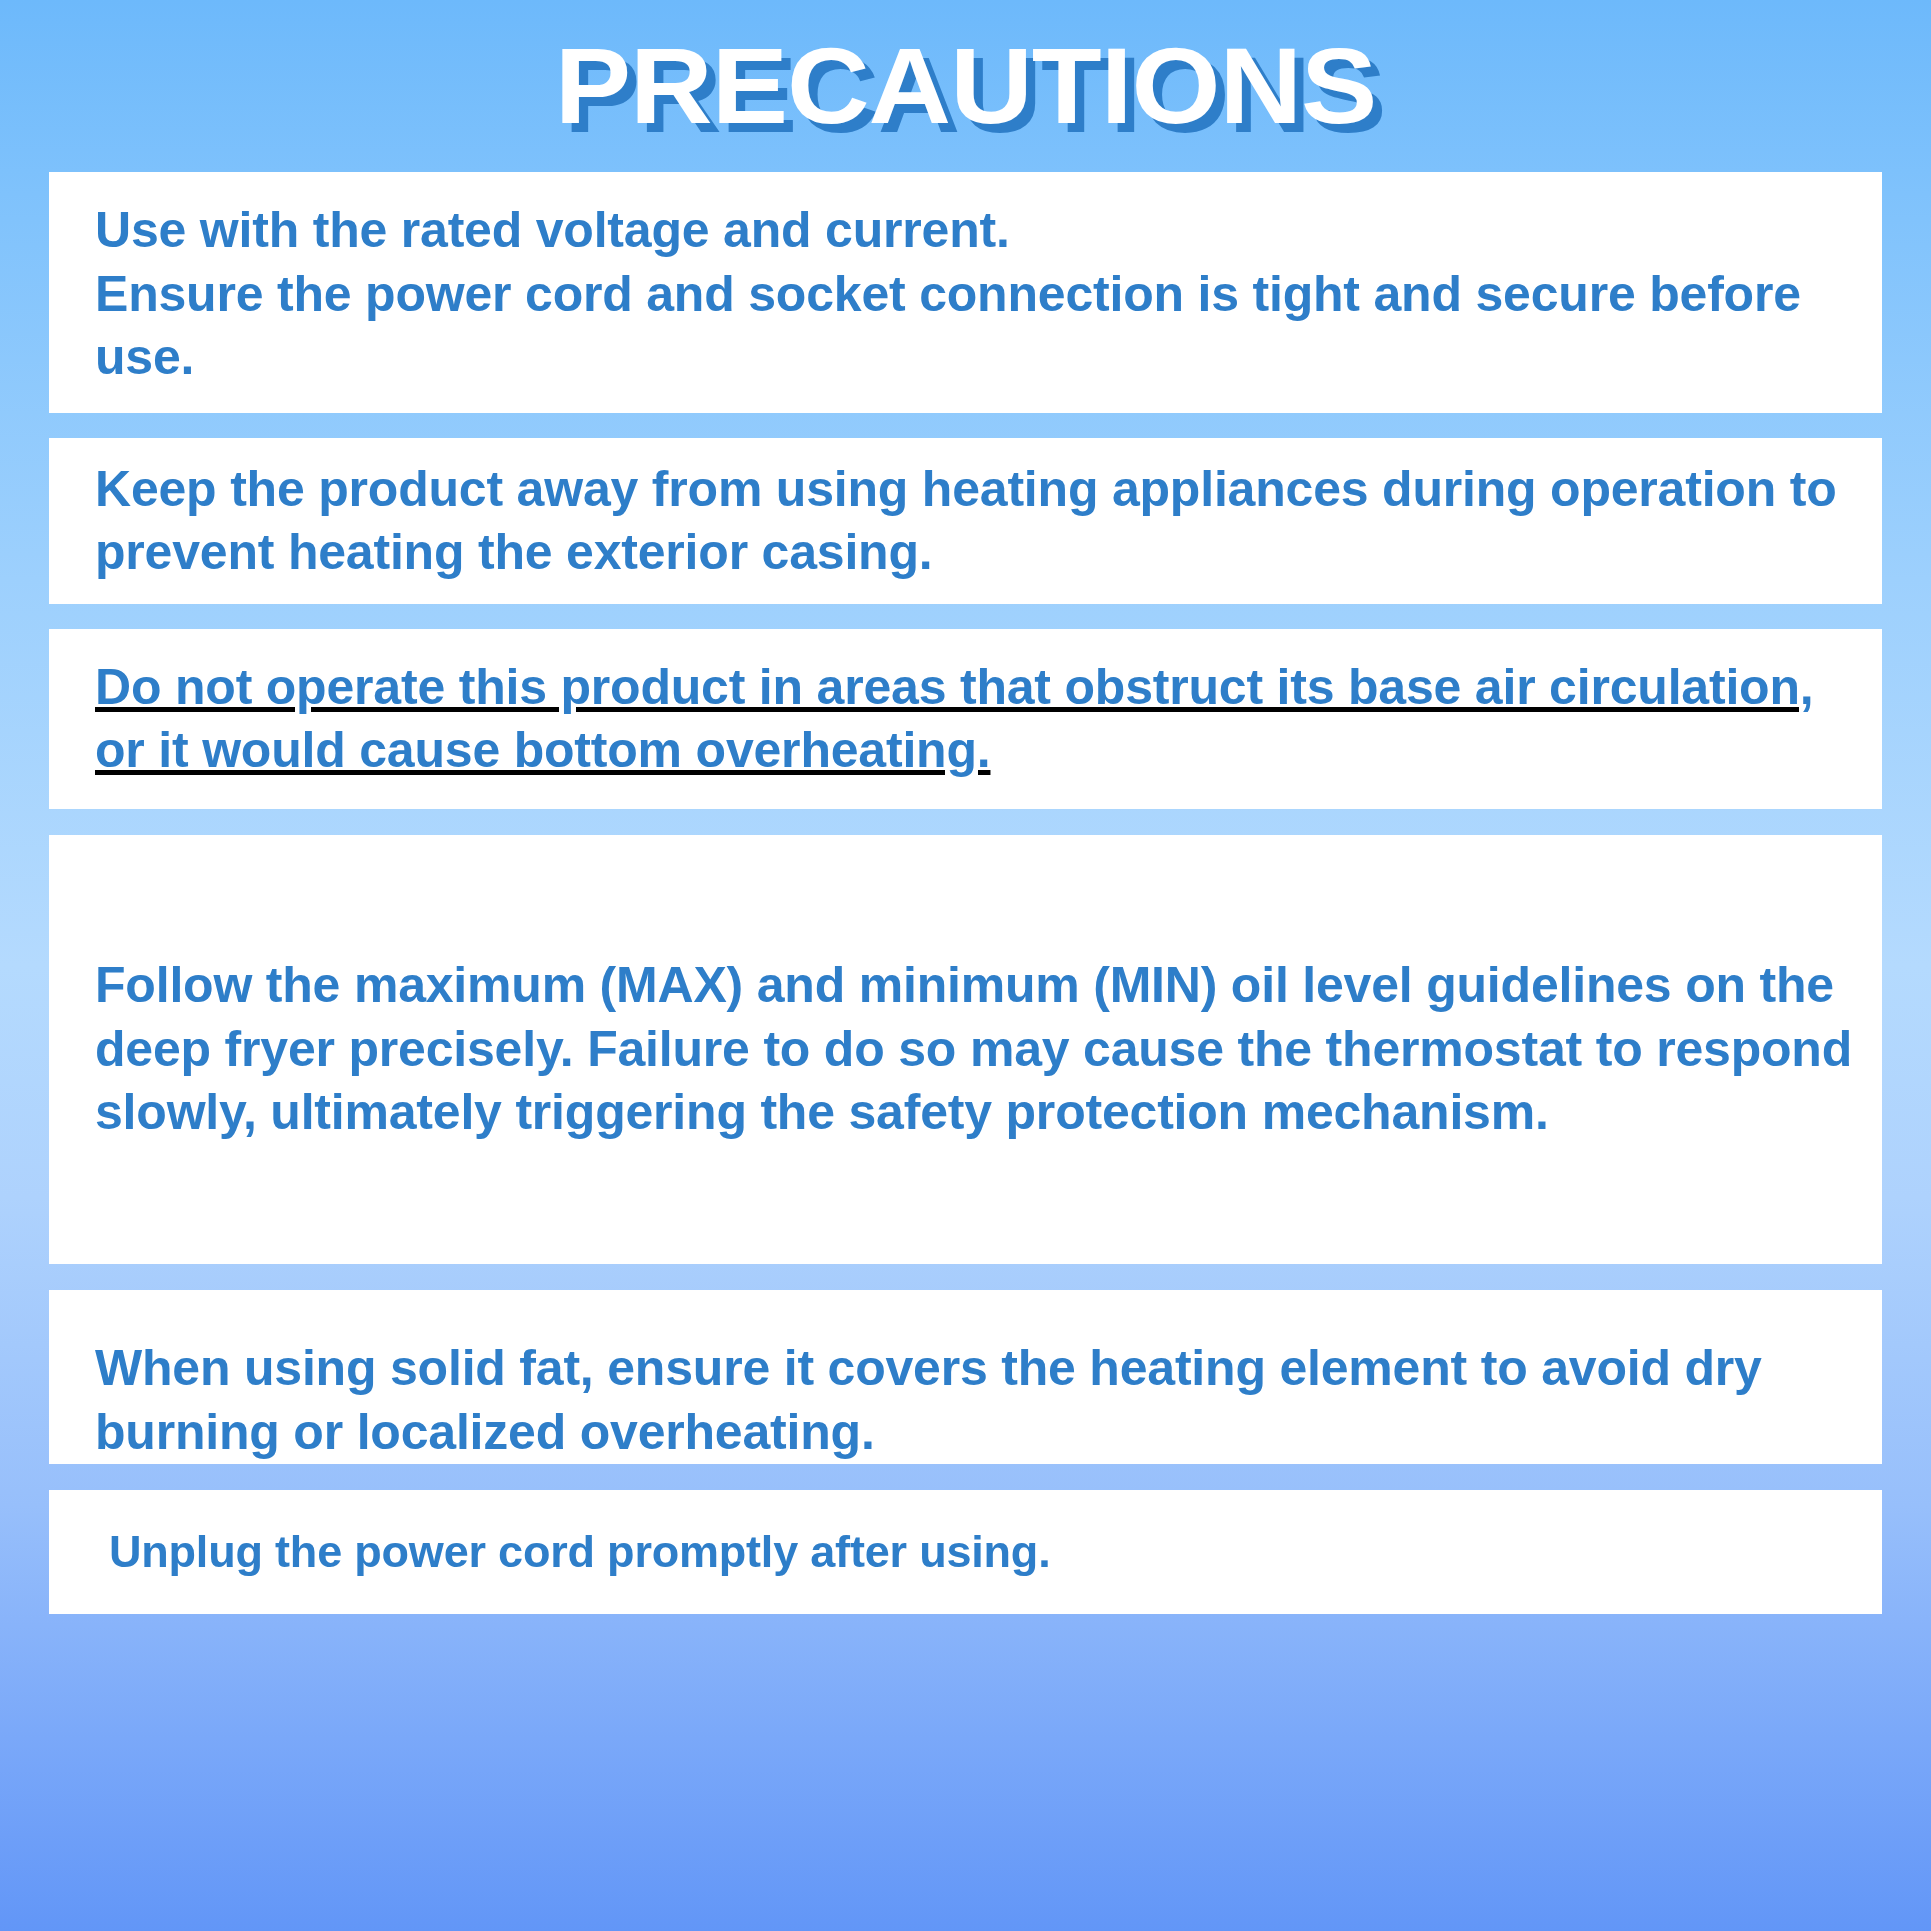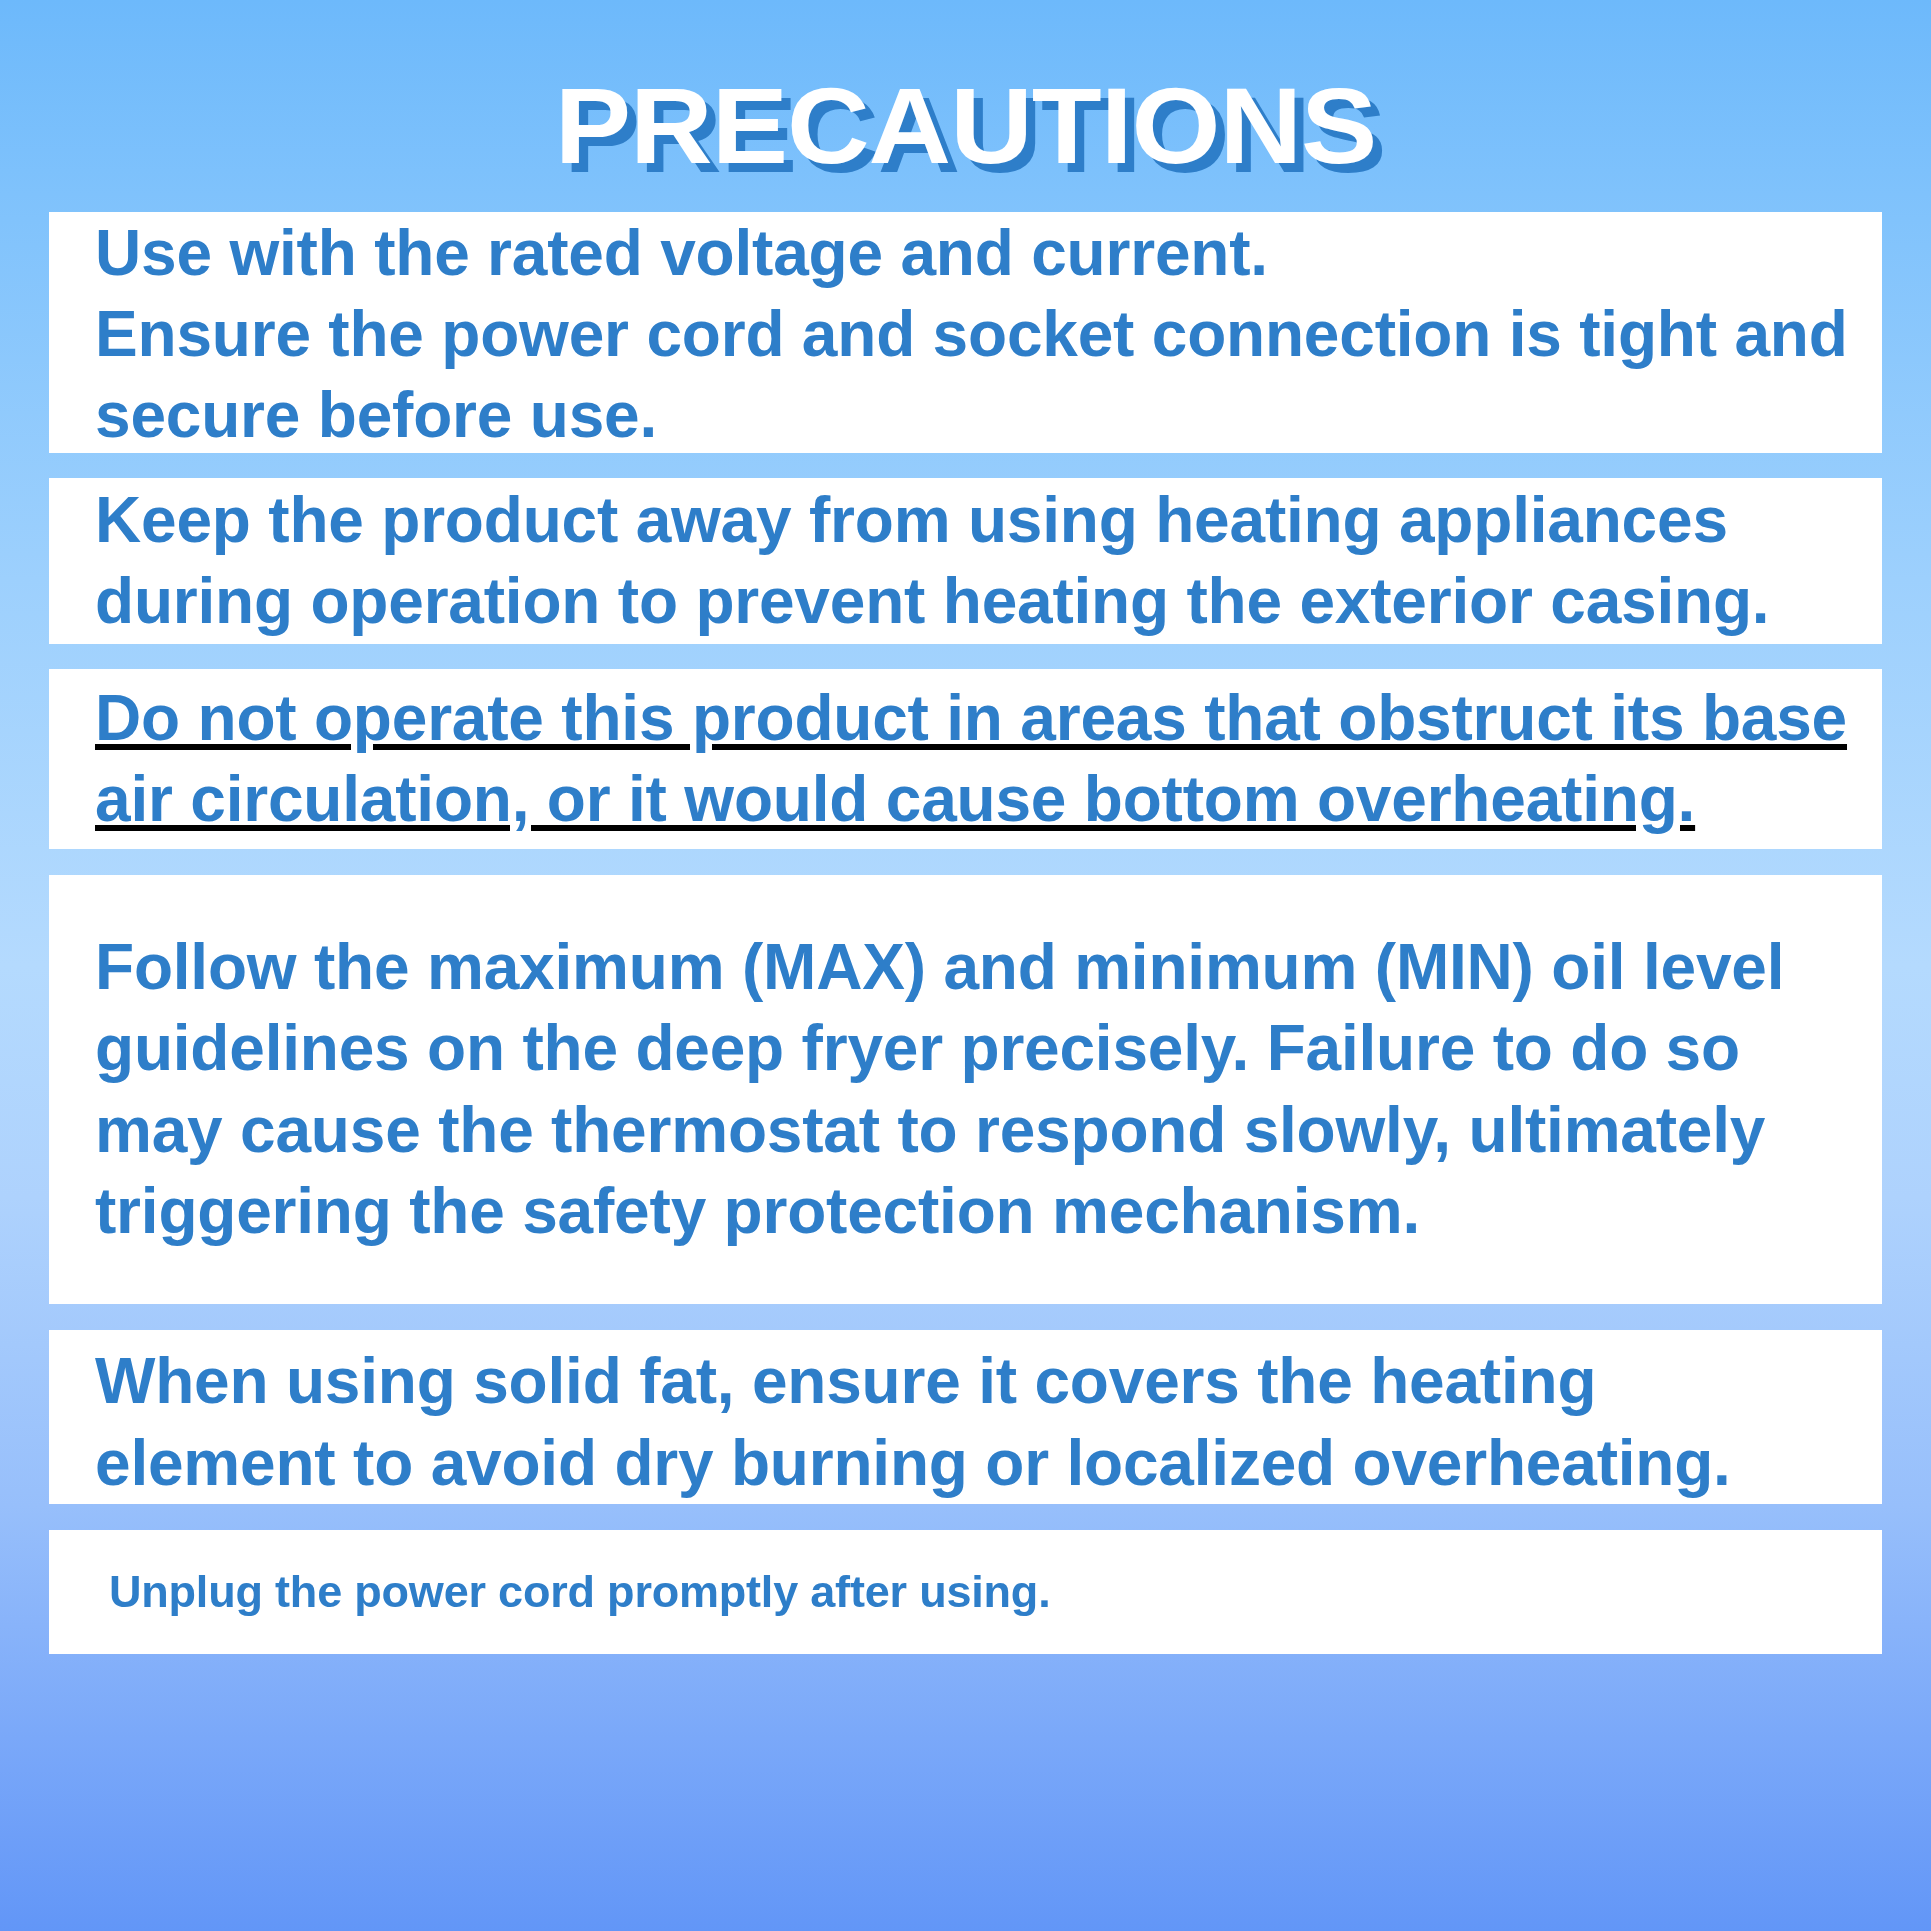--- a/index.html
+++ b/index.html
@@ -34,21 +34,20 @@
   }
 
   
   .title-wrap {
     width: 1931px;
     height: 172px;
     display: flex;
     align-items: center;
     justify-content: center;
     flex: 0 0 auto;
-    margin-top: 40px;
   }
   .poster-title {
     font-family: "Liberation Sans Narrow", "Liberation Sans", "DejaVu Sans", sans-serif;
     font-weight: 700;
     font-size: 108px;
     line-height: 1;
     letter-spacing: -1px;
     color: #FFFFFF;
     text-shadow: 8.7px 8.7px 0 #2E7EC9;
     transform: scaleX(1.06);
@@ -77,21 +76,21 @@
     padding-left: 46px;
     padding-right: 29px;
   }
 
   .spacer-sm { height: 25px; flex: 0 0 auto; }
   .spacer-md { height: 26px; flex: 0 0 auto; }
 
   .card-text {
     font-family: "Liberation Sans Narrow", "Liberation Sans", "DejaVu Sans", sans-serif;
     font-weight: 700;
-    font-size: 64px;
+    font-size: 50px;
     line-height: 1.27;
     color: #2E7EC9;
     letter-spacing: -0.2px;
     transform: scaleX(1.0);
     margin: 0;
     -webkit-font-smoothing: antialiased;
   }
 
   .c1 { height: 241px; }
   .c2 { height: 166px; }

